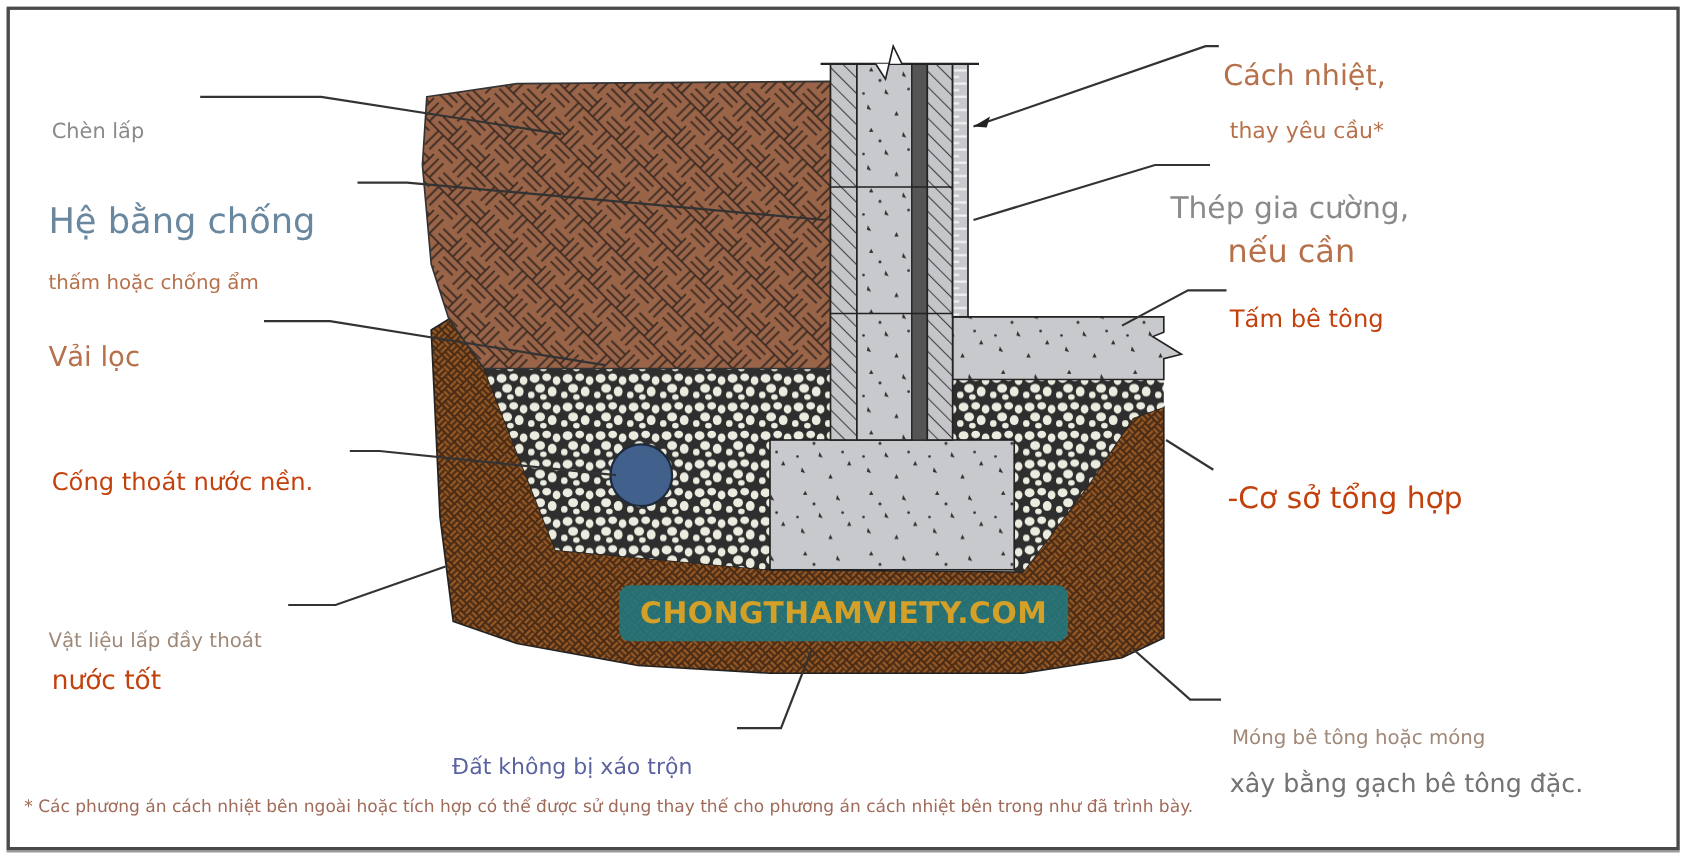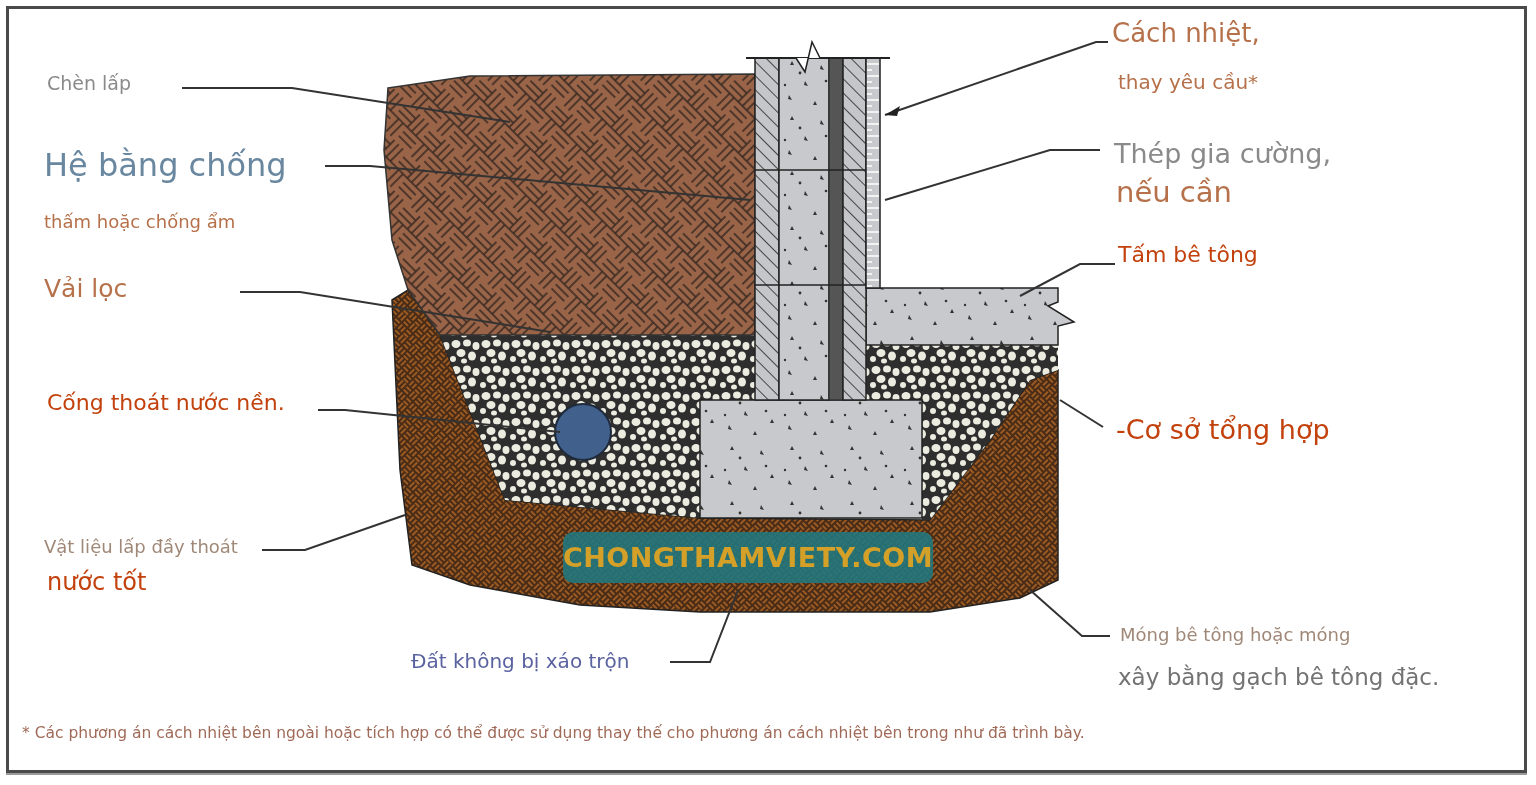--- a/index.html
+++ b/index.html
@@ -1,27 +1,27 @@
 <!DOCTYPE html>
 <html><head>
 <meta charset="utf-8">
 <style>
   html, body { margin:0; padding:0; background:#ffffff; }
   body { width:1536px; height:785px; position:relative; overflow:hidden; font-family:"DejaVu Sans", sans-serif; }
   .frame { position:absolute; left:6px; top:6px; width:1521px; height:767px; border:3px solid #4a4a4a; box-shadow:0 2px 0 #9a9a9a; box-sizing:border-box; background:#fff; }
   svg.diagram { position:absolute; left:0; top:0; }
-  .lbl { position:absolute; white-space:nowrap; line-height:1; }
+  .lbl { position:absolute; white-space:nowrap; line-height:1;margin-top:36px; }
   .gray { color:#8a8a8a; }
   .brown { color:#b6714a; }
   .blue { color:#c2410c; }
   .slate { color:#6a87a0; }
   .navy { color:#5a62a0;text-align:right; }
   .taupe { color:#a08878; }
   .lblue { color:#737373; }
-  .watermark { position:absolute; left:563px; top:532px; width:370px; height:51px; background:rgba(32,120,128,0.88); border-radius:10px; display:flex; align-items:center; justify-content:center; }
+  .watermark { position:absolute; left:563px; top:532px; width:408px; height:51px; background:rgba(32,120,128,0.88); border-radius:10px; display:flex; align-items:center; justify-content:center; }
   .watermark span { color:#d4a028; font-weight:bold; font-size:27px; letter-spacing:0.5px; font-family:"DejaVu Sans", sans-serif; }
   .footnote { position:absolute; left:22px; top:724px; font-size:15.5px; color:#a06a58; }
 </style>
 </head>
 <body>
 
 <div class="frame"></div>
 
 <svg class="diagram" width="1536" height="785" viewBox="0 0 1536 785">
   <defs>
@@ -133,24 +133,24 @@
 <div class="lbl gray" style="left:47px;top:74px;font-size:19px;">Chèn lấp</div>
 <div class="lbl slate" style="left:44px;top:149px;font-size:32px;">Hệ bằng chống</div>
 <div class="lbl brown" style="left:44px;top:213px;font-size:18px;">thấm hoặc chống ẩm</div>
 <div class="lbl brown" style="left:44px;top:276px;font-size:25px;">Vải lọc</div>
 <div class="lbl blue" style="left:47px;top:392px;font-size:22px;">Cống thoát nước nền.</div>
 <div class="lbl taupe" style="left:44px;top:538px;font-size:18px;">Vật liệu lấp đầy thoát</div>
 <div class="lbl blue" style="left:47px;top:570px;font-size:24px;">nước tốt</div>
 
 <div class="lbl brown" style="left:1112px;top:20px;font-size:26px;">Cách nhiệt,</div>
 <div class="lbl brown" style="left:1118px;top:72px;font-size:20px;">thay yêu cầu*</div>
-<div class="lbl gray" style="left:1114px;top:140px;font-size:27px;">Thép gia cường,</div>
+<div class="lbl gray" style="left:1064px;top:140px;font-size:27px;">Thép gia cường,</div>
 <div class="lbl brown" style="left:1116px;top:178px;font-size:29px;">nếu cần</div>
 <div class="lbl blue" style="left:1118px;top:244px;font-size:22px;">Tấm bê tông</div>
-<div class="lbl blue" style="left:1116px;top:416px;font-size:27px;">-Cơ sở tổng hợp</div>
+<div class="lbl blue" style="left:1116px;top:404px;font-size:27px;">-Cơ sở tổng hợp</div>
 <div class="lbl taupe" style="left:1120px;top:626px;font-size:18px;">Móng bê tông hoặc móng</div>
 <div class="lbl lblue" style="left:1118px;top:666px;font-size:23px;">xây bằng gạch bê tông đặc.</div>
 <div class="lbl navy" style="left:411px;top:651px;font-size:20px;">Đất không bị xáo trộn</div>
 
 <div class="watermark">
   <span>CHONGTHAMVIETY.COM</span>
 </div>
 
 <div class="footnote">* Các phương án cách nhiệt bên ngoài hoặc tích hợp có thể được sử dụng thay thế cho phương án cách nhiệt bên trong như đã trình bày.</div>
 

